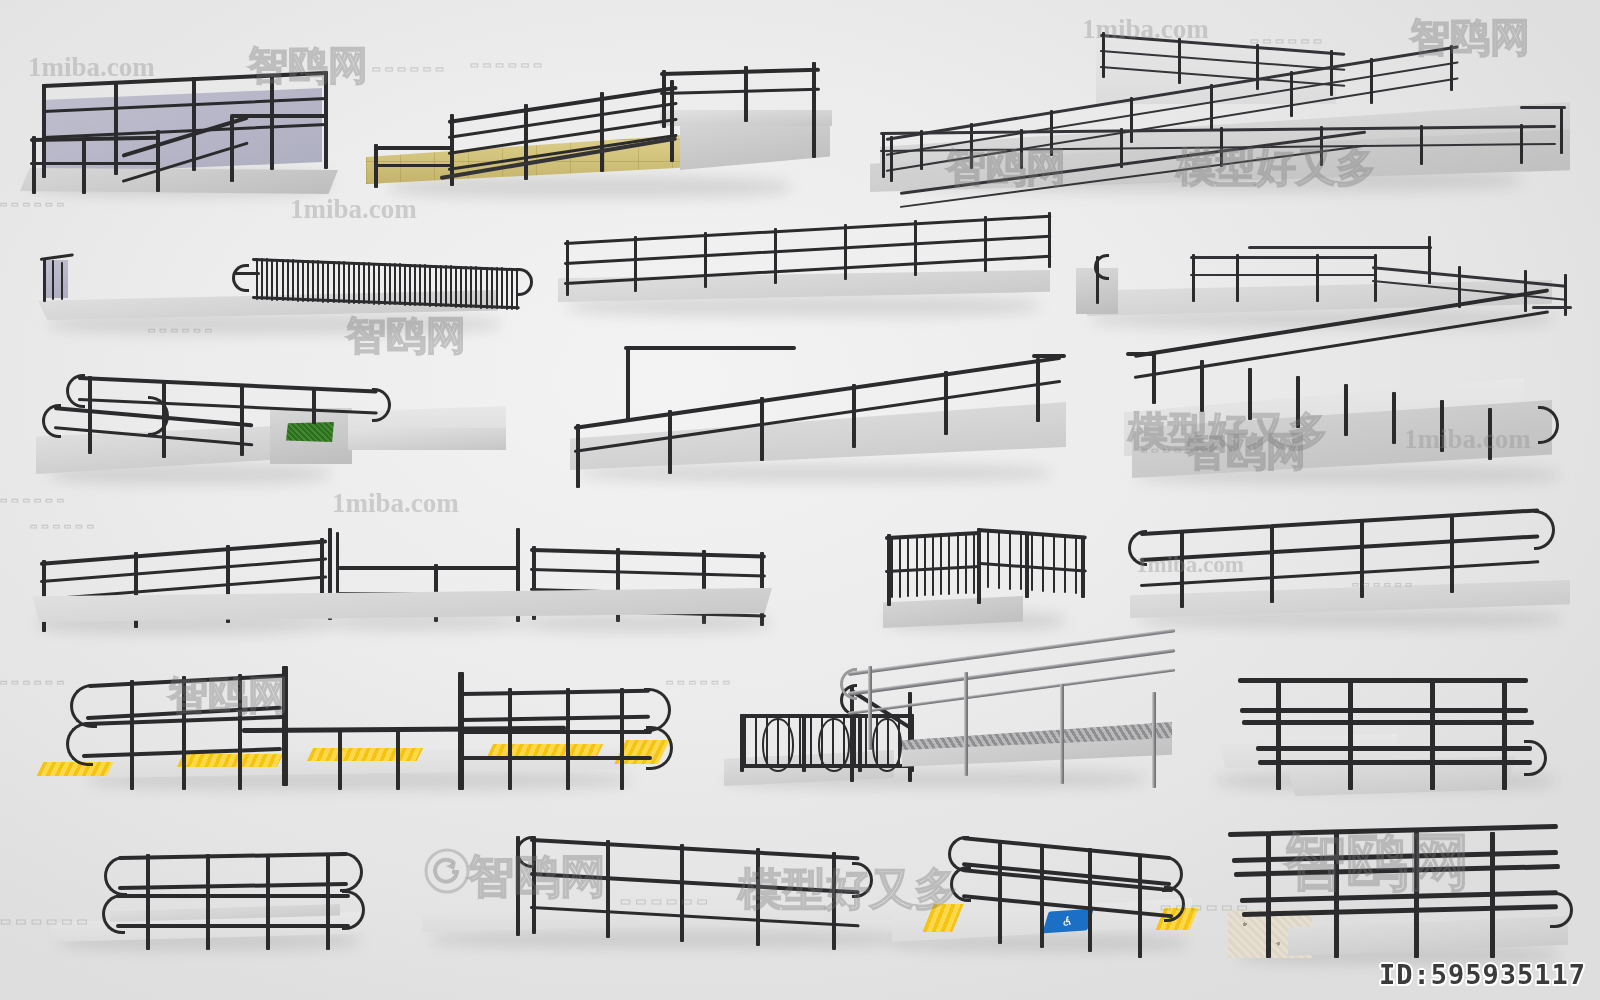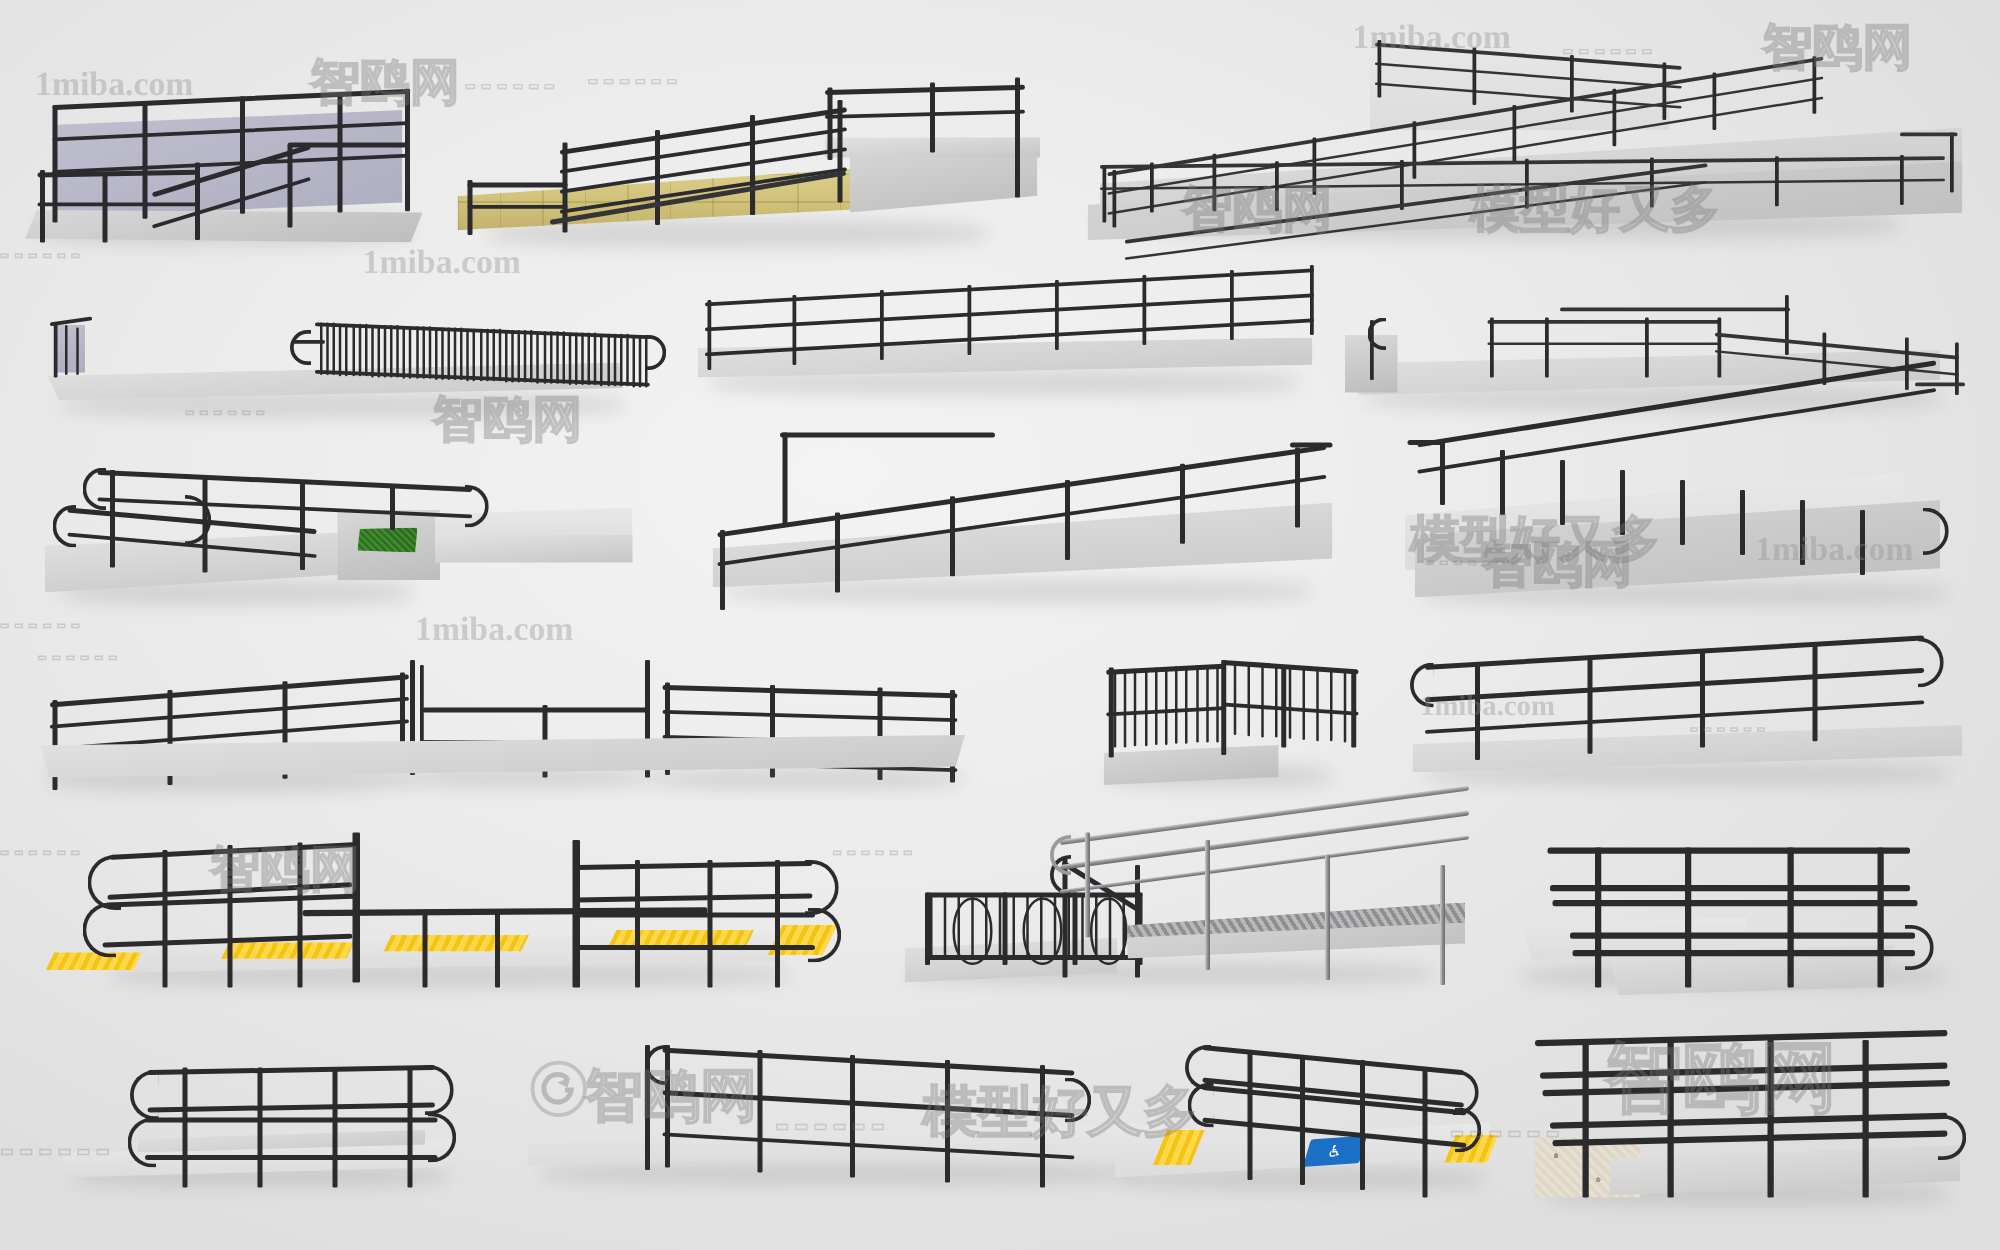--- a/index.html
+++ b/index.html
@@ -646,13 +646,14 @@
     </div>
 
   <div class="wm-logo" style="left:424px;top:848px;">
     <svg width="46" height="46" viewBox="0 0 46 46" aria-hidden="true">
       <circle cx="23" cy="23" r="21" fill="none" stroke="rgba(150,150,150,.45)" stroke-width="3"></circle>
       <path d="M30 15 a11 11 0 1 0 3 9 l-5 0" fill="none" stroke="rgba(150,150,150,.55)" stroke-width="4"></path>
       <path d="M22 18 l10 -4 -2 8 z" fill="rgba(150,150,150,.55)"></path>
     </svg>
   </div>
 
+  <div class="idtag">ID:595935117</div>
 </div>
 
 </body></html>

